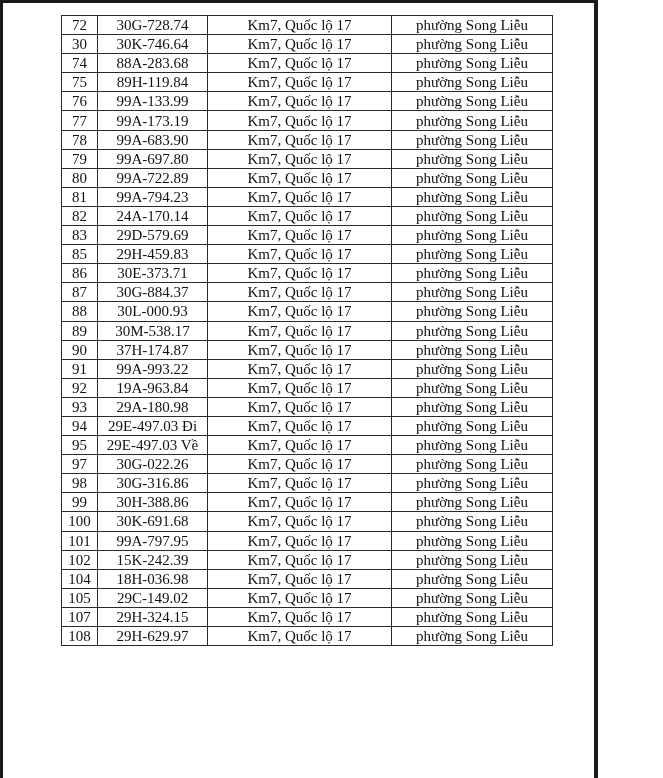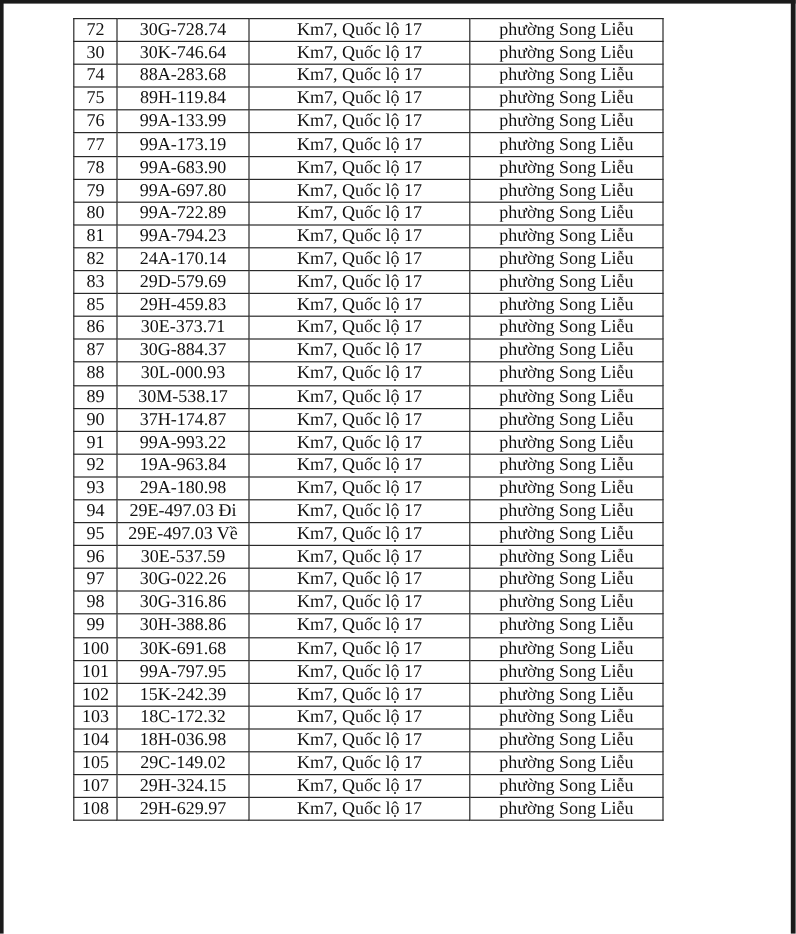--- a/index.html
+++ b/index.html
@@ -10,21 +10,21 @@
     body {
       width: 663px;
       height: 778px;
       overflow: hidden;
       position: relative;
     }
     .page-frame {
       position: absolute;
       left: 0;
       top: 0;
-      width: 663px;
+      width: 598px;
       height: 778px;
       box-sizing: border-box;
       border-left: 3px solid #1a1a1a;
       border-top: 3px solid #1a1a1a;
       border-right: 4px solid #1a1a1a;
       border-bottom: none;
       background: #ffffff;
       overflow: hidden;
     }
     .doc-table {
@@ -195,26 +195,20 @@
           <td>Km7, Quốc lộ 17</td>
           <td>phường Song Liễu</td>
         </tr>
         <tr>
           <td>95</td>
           <td>29E-497.03 Về</td>
           <td>Km7, Quốc lộ 17</td>
           <td>phường Song Liễu</td>
         </tr>
         <tr>
-          <td>96</td>
-          <td>30E-537.59</td>
-          <td>Km7, Quốc lộ 17</td>
-          <td>phường Song Liễu</td>
-        </tr>
-        <tr>
           <td>97</td>
           <td>30G-022.26</td>
           <td>Km7, Quốc lộ 17</td>
           <td>phường Song Liễu</td>
         </tr>
         <tr>
           <td>98</td>
           <td>30G-316.86</td>
           <td>Km7, Quốc lộ 17</td>
           <td>phường Song Liễu</td>
@@ -233,26 +227,20 @@
         </tr>
         <tr>
           <td>101</td>
           <td>99A-797.95</td>
           <td>Km7, Quốc lộ 17</td>
           <td>phường Song Liễu</td>
         </tr>
         <tr>
           <td>102</td>
           <td>15K-242.39</td>
-          <td>Km7, Quốc lộ 17</td>
-          <td>phường Song Liễu</td>
-        </tr>
-        <tr>
-          <td>103</td>
-          <td>18C-172.32</td>
           <td>Km7, Quốc lộ 17</td>
           <td>phường Song Liễu</td>
         </tr>
         <tr>
           <td>104</td>
           <td>18H-036.98</td>
           <td>Km7, Quốc lộ 17</td>
           <td>phường Song Liễu</td>
         </tr>
         <tr>

